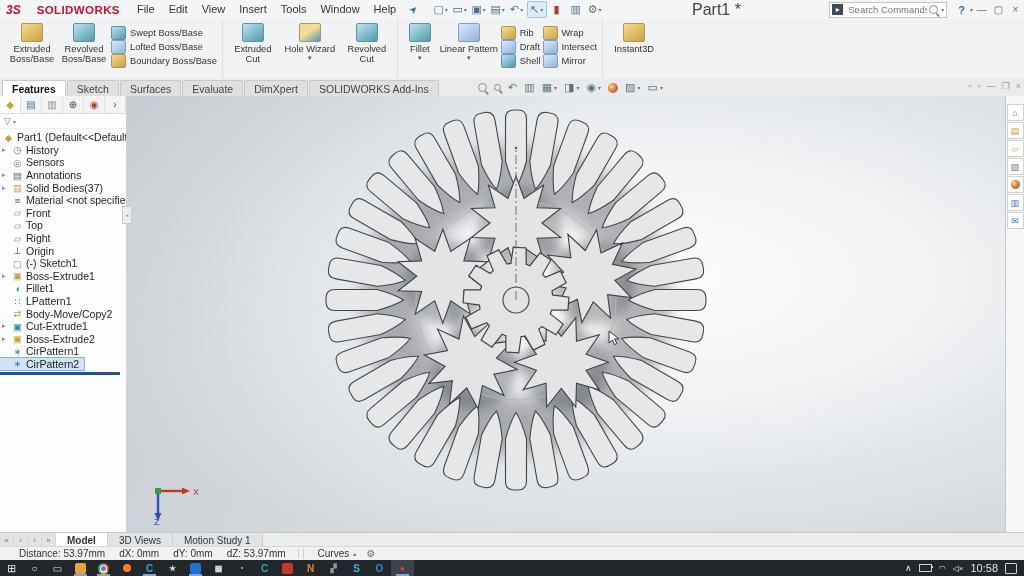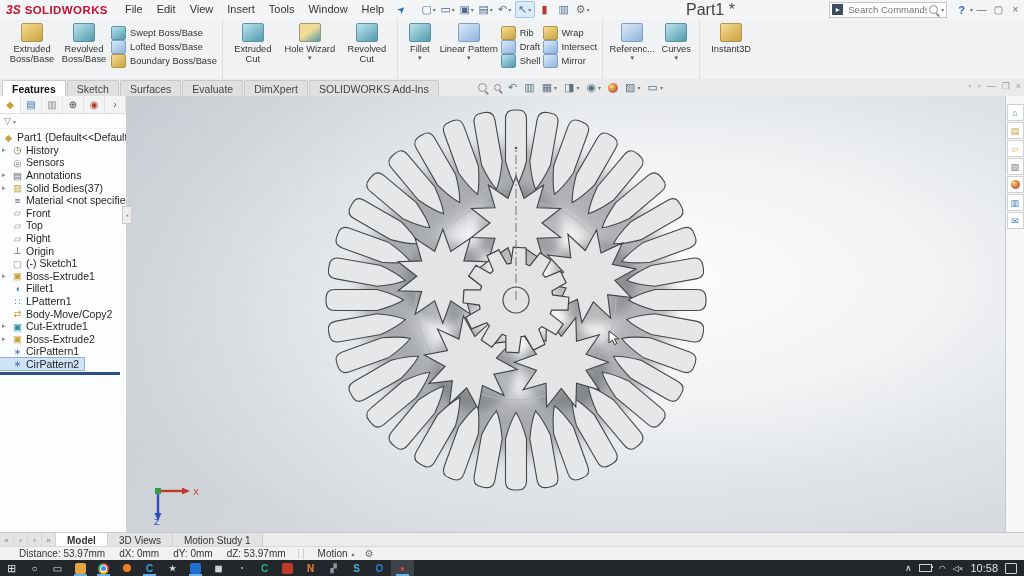--- a/index.html
+++ b/index.html
@@ -4,21 +4,21 @@
 <style>
   html,body{margin:0;padding:0}
   body{width:1024px;height:576px;position:relative;overflow:hidden;background:#fff;
        font-family:"Liberation Sans",sans-serif;-webkit-font-smoothing:antialiased;}
   .band{position:absolute;left:0;right:0}
 
   
   .titlebar{top:0;height:19px;background:#f4f5f6;border-bottom:1px solid #dddfe1;
             display:flex;align-items:center;font-size:11px;color:#333;}
   .logo{display:flex;align-items:center;padding:0 10px 0 6px;}
-  .logo .mark{color:#c8102e;font-weight:bold;font-style:italic;font-size:12px;margin-right:4px;}
+  .logo .mark{color:#c8102e;font-weight:bold;font-style:italic;font-size:12px;margin-right:16px;}
   .logo .word{color:#c8102e;font-weight:bold;font-size:11.5px;letter-spacing:.4px;}
   .menu-item{padding:0 7px;line-height:19px;}
   .pin{color:#2f6fb4;font-size:10px;transform:rotate(-45deg);margin:0 6px;}
   .qbar{display:flex;align-items:center;margin-left:8px;gap:1px;}
   .qi{width:18px;height:15px;display:flex;align-items:center;justify-content:center;
       font-size:11px;color:#4e6e8f;position:relative;}
   .qi .c{font-size:6px;color:#777;margin-left:1px;}
   .qi.pressed{background:#dcebfa;border:1px solid #9fc4e8;border-radius:2px;}
   .qa-new::before{content:"▢"} .qa-open::before{content:"▭"} .qa-save::before{content:"▣"}
   .qa-print::before{content:"▤"} .qa-undo::before{content:"↶"} .qa-select::before{content:"↖"}
@@ -284,32 +284,20 @@
         <span>Wrap</span>
       </div>
       <div class="rrow">
         <span class="ric-sm i-blue"></span>
         <span>Intersect</span>
       </div>
       <div class="rrow">
         <span class="ric-sm i-blue"></span>
         <span>Mirror</span>
       </div>
-    </div>
-  </div>
-  <div class="rgroup">
-    <div class="rbtn-lg" style="width:48px">
-      <span class="ric i-blue"></span>
-      <span>Referenc...</span>
-      <span class="caret">▾</span>
-    </div>
-    <div class="rbtn-lg" style="width:36px">
-      <span class="ric i-teal"></span>
-      <span>Curves</span>
-      <span class="caret">▾</span>
     </div>
   </div>
   <div class="rgroup" style="border-right:none">
     <div class="rbtn-lg" style="width:52px">
       <span class="ric i-gold"></span>
       <span>Instant3D</span>
     </div>
   </div>
 </div>
 
@@ -559,21 +547,21 @@
   <span class="mtab">Motion Study 1</span>
 </div>
 
 <div class="band statusbar">
   <span class="sb-seg">Distance: 53.97mm</span>
   <span class="sb-seg">dX: 0mm</span>
   <span class="sb-seg">dY: 0mm</span>
   <span class="sb-seg">dZ: 53.97mm</span>
   <span class="sb-div"></span>
     <span class="sb-div" style="margin-left:4px"></span>
-  <span class="sb-seg">Motion</span>
+  <span class="sb-seg">Curves</span>
   <span class="sb-caret">▴</span>
   <span class="sb-gear">⚙</span>
 </div>
 
 <div class="band taskbar">
   <span class="tbi" style="font-size:11px">⊞</span>
   <span class="tbi">○</span>
   <span class="tbi">▭</span>
   <span class="tbi open">
       <span class="glyph-sq" style="background:#e8a33d;color:#fff"></span>

